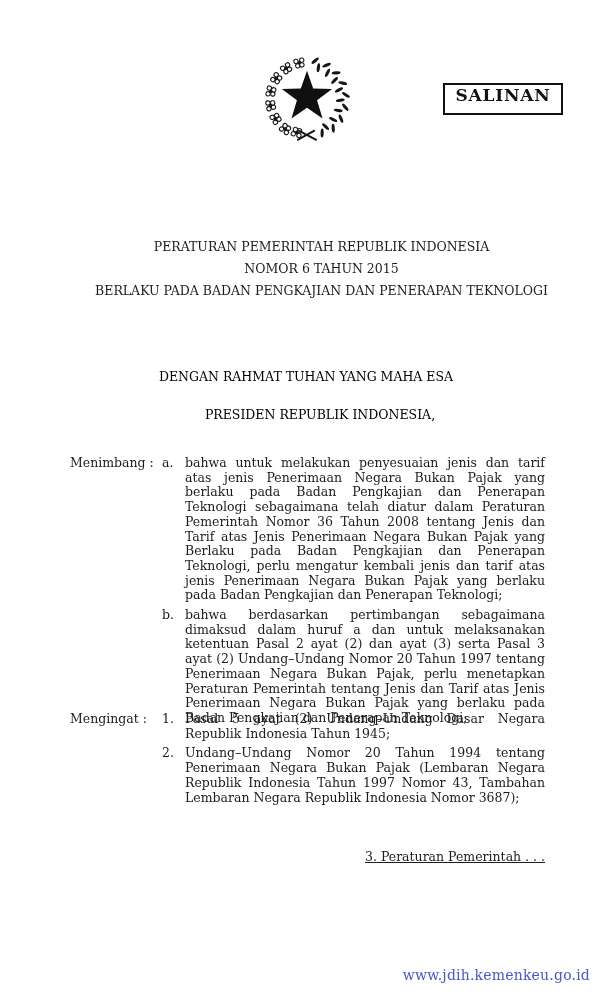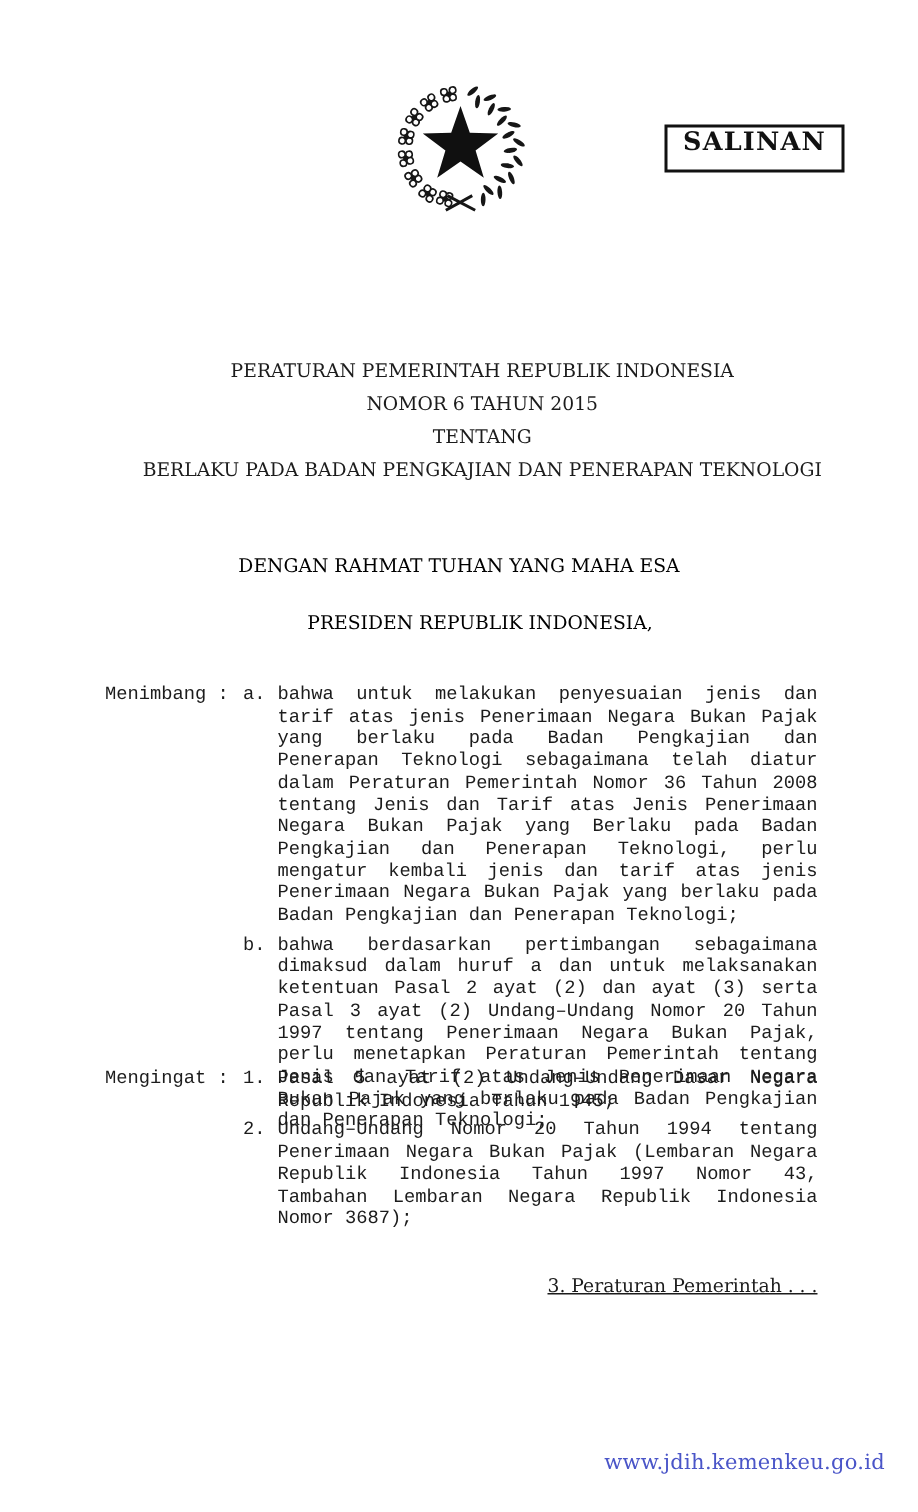--- a/index.html
+++ b/index.html
@@ -67,21 +67,20 @@
     color: #000000;
   }
   .invocation { top: 369px; }
   .authority  { top: 407px; margin-left: 28px; }
   .clause {
     position: absolute;
     left: 70px;
     width: 475px;
     font-size: 12.5px;
     line-height: 14.7px;
-    font-family: Liberation Mono, monospace;
   }
   .clause-label {
     position: absolute;
     left: 0;
     top: 0;
     white-space: nowrap;
   }
   .clause-items { margin-left: 92px; }
   .clause-item { display: flex; }
   .clause-item + .clause-item { margin-top: 5px; }
@@ -168,21 +167,20 @@
   </div>
 
 
   <div class="stamp">
     <span>SALINAN</span>
   </div>
 
   <div class="title-block">
     <div>PERATURAN PEMERINTAH REPUBLIK INDONESIA</div>
     <div>NOMOR 6 TAHUN 2015</div>
-    <div>TENTANG</div>
     <div>BERLAKU PADA BADAN PENGKAJIAN DAN PENERAPAN TEKNOLOGI</div>
   </div>
 
   <div class="center-line invocation">DENGAN RAHMAT TUHAN YANG MAHA ESA</div>
   <div class="center-line authority">PRESIDEN REPUBLIK INDONESIA,</div>
 
   <div class="clause considering">
     <div class="clause-label">Menimbang :</div>
     <div class="clause-items">
       <div class="clause-item">

